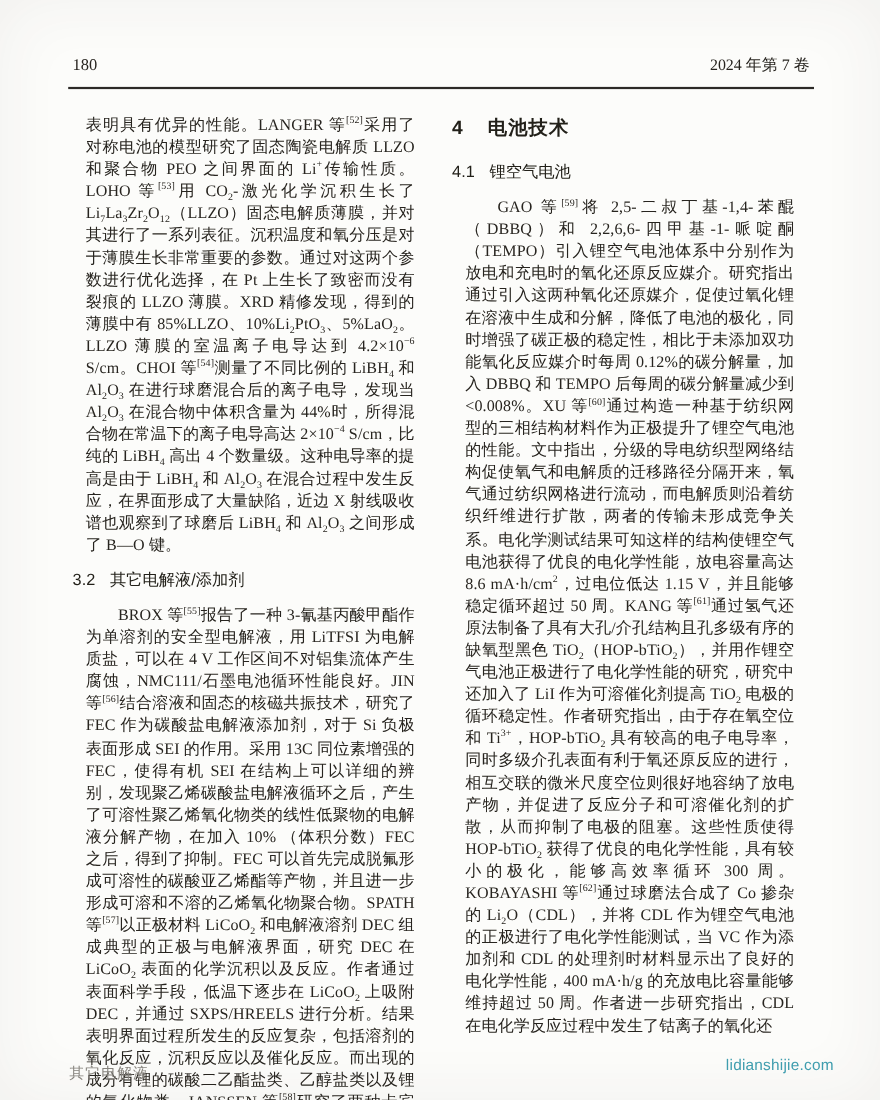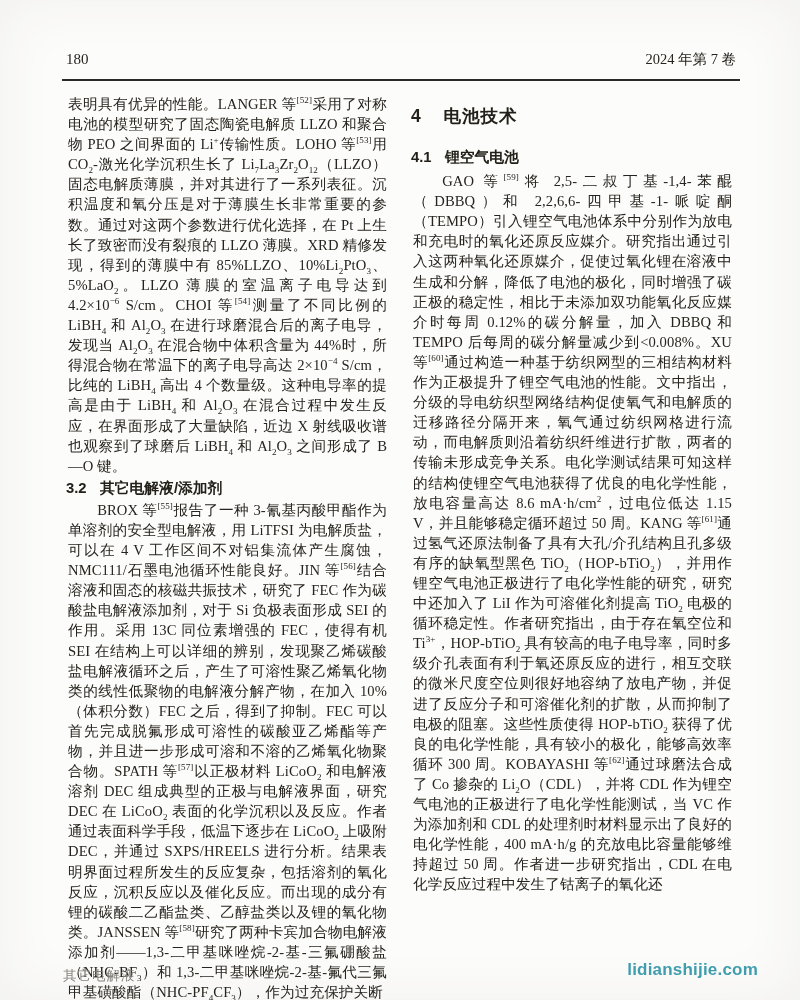--- a/index.html
+++ b/index.html
@@ -22,46 +22,46 @@
   .rule {
     position:absolute; top:79px; left:62px; width:678px; height:2px;
     background:#2c2a27;
   }
   .columns {
     position:absolute; top:92px; left:66px; width:668px;
     display:flex; gap:22px;
   }
   .col { width:323px; }
   .body-text {
-    margin:2px; font-size:14.6px; line-height:20.1px;
+    margin:12px; font-size:14.6px; line-height:20.1px;
     text-align:justify; text-justify:inter-character;
     letter-spacing:0.1px;
   }
   .indent { text-indent:2em; }
   sup, sub { font-size:0.62em; line-height:0; }
   .sub-heading {
-    margin:0; font-size:14.8px; line-height:20.1px; font-weight:bold;
+    margin:0; font-size:14.8px; line-height:20.1px; font-weight:normal;
     font-family:"Liberation Sans","DejaVu Sans",sans-serif;
     color:#222019;
   }
   .sub-heading .h-title { margin-left:0.9em; }
   .main-heading {
     margin:12px 0 18px 0; font-size:17.5px; line-height:25px; font-weight:bold;
     font-family:"Liberation Sans","DejaVu Sans",sans-serif;
     color:#222019;
   }
   .main-heading .h-title { margin-left:1.3em; letter-spacing:1px; }
   .s41 { margin-bottom:4px; }
   .footer-left {
     position:absolute; left:63px; top:967px;
     font-size:13.5px; color:#87847e; letter-spacing:1px;
   }
   .footer-right {
     position:absolute; right:42px; top:960px;
-    font-size:17px; font-weight:bold; color:#3f9dae;
+    font-size:14px; font-weight:normal; color:#3f9dae;
     font-family:"Liberation Sans","DejaVu Sans",sans-serif;
     letter-spacing:0.2px;
   }
 </style>
 </head>
 <body>
 
 <div class="page">
 
   <div class="header">

